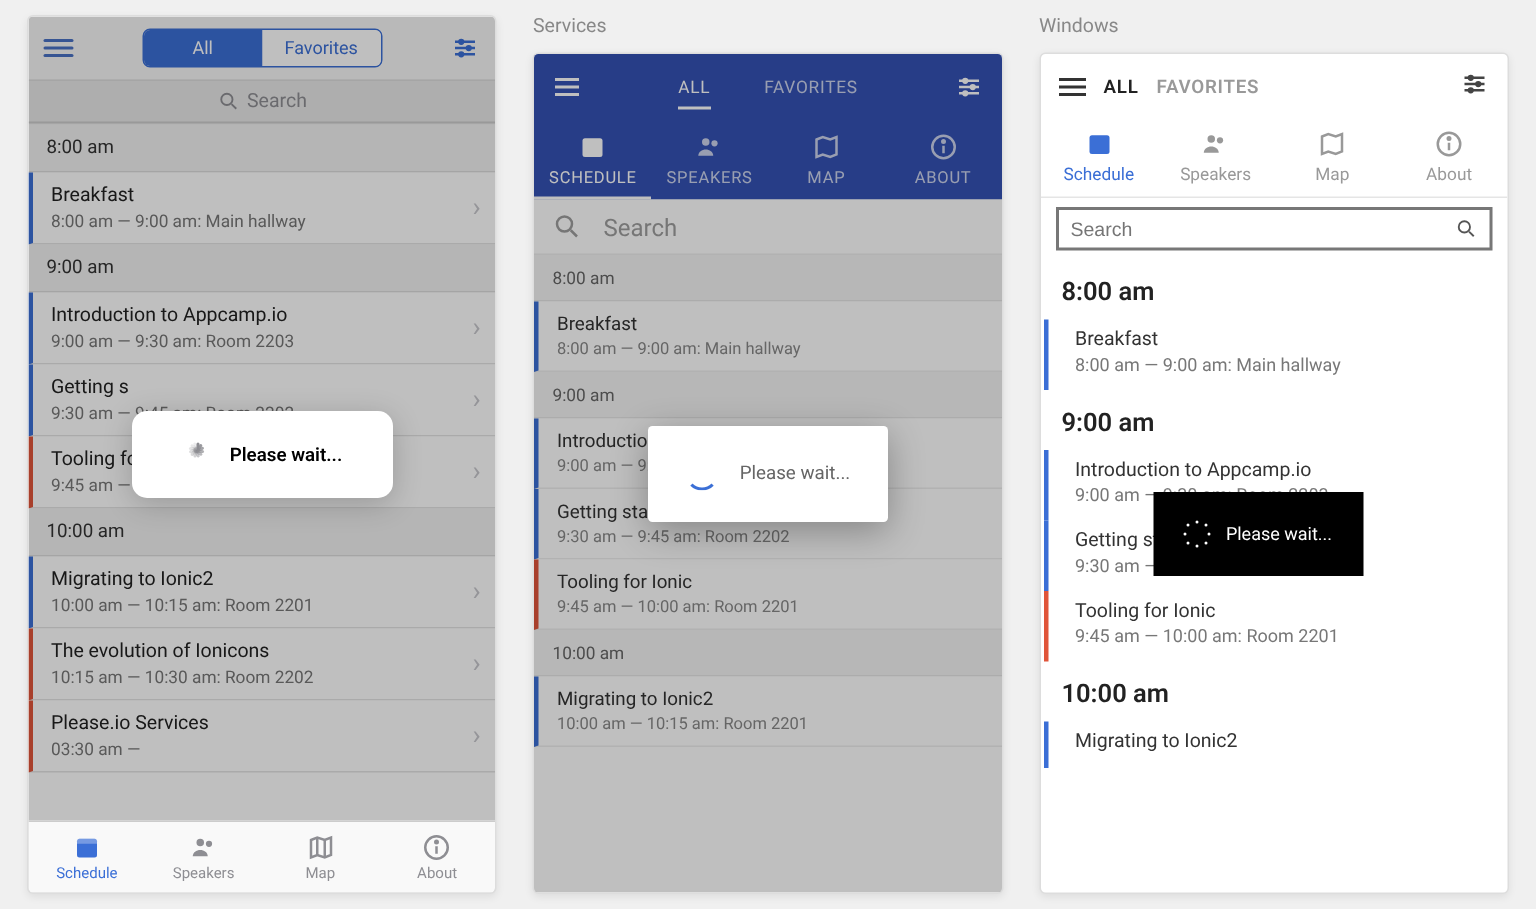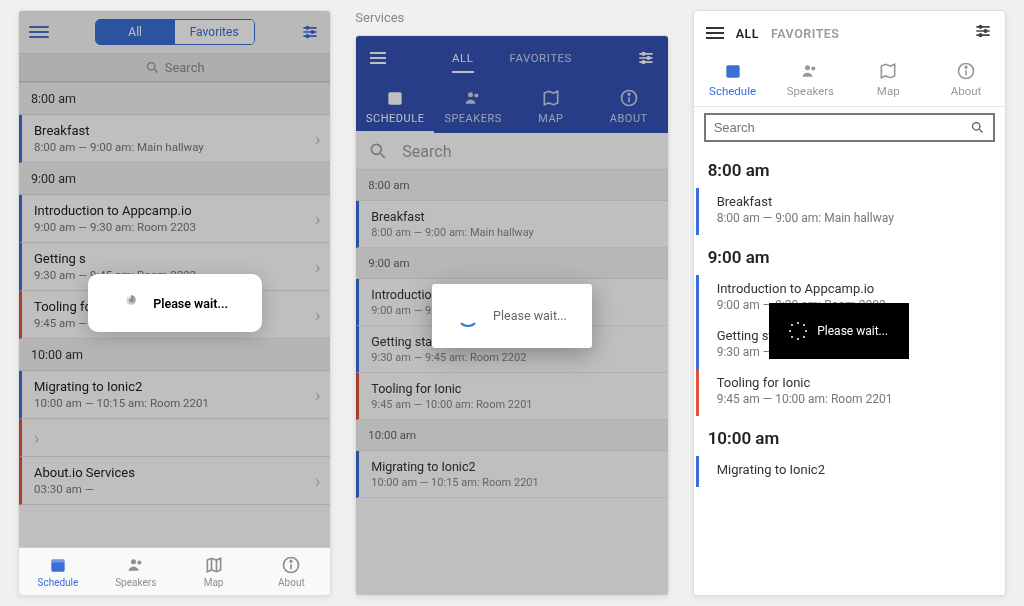--- a/index.html
+++ b/index.html
@@ -174,25 +174,29 @@
       </div>
       <div class="ios-group">10:00 am</div>
       <div class="ios-row" style="--ac:#3b6fd6">
         <div class="txt">
             <div class="title">Migrating to Ionic2</div>
             <div class="sub">10:00 am — 10:15 am: Room 2201</div>
           </div>
         <div class="ios-chevron">›</div>
       </div>
       <div class="ios-row" style="--ac:#e0553a">
+        <div class="txt">
+            <div class="title">The evolution of Ionicons</div>
+            <div class="sub">10:15 am — 10:30 am: Room 2202</div>
+          </div>
         <div class="ios-chevron">›</div>
       </div>
       <div class="ios-row" style="--ac:#e0553a">
         <div class="txt">
-            <div class="title">About.io Services</div>
+            <div class="title">Please.io Services</div>
             <div class="sub">03:30 am — </div>
           </div>
         <div class="ios-chevron">›</div>
       </div>
     </div>
 
     <div class="ios-tabbar">
       <div class="ios-tab active">
         <svg class="svgicon" viewBox="0 0 24 24" fill="currentColor">
             <rect x="4" y="5" width="16" height="15" rx="2"></rect>
@@ -340,20 +344,21 @@
     </div>
 
     <div class="and-modal">
       <div class="and-spin"></div>
       <span style="font-size:12.5px;color:#666">Please wait...</span>
     </div>
   </div>
 </div>
 
 <div class="col">
+  <div class="platform-label">Windows</div>
   <div class="device">
 
     <div class="win-header">
       <div class="win-top">
         <div class="win-burger">
             <span></span>
             <span></span>
             <span></span>
           </div>
         <div class="win-seg">

